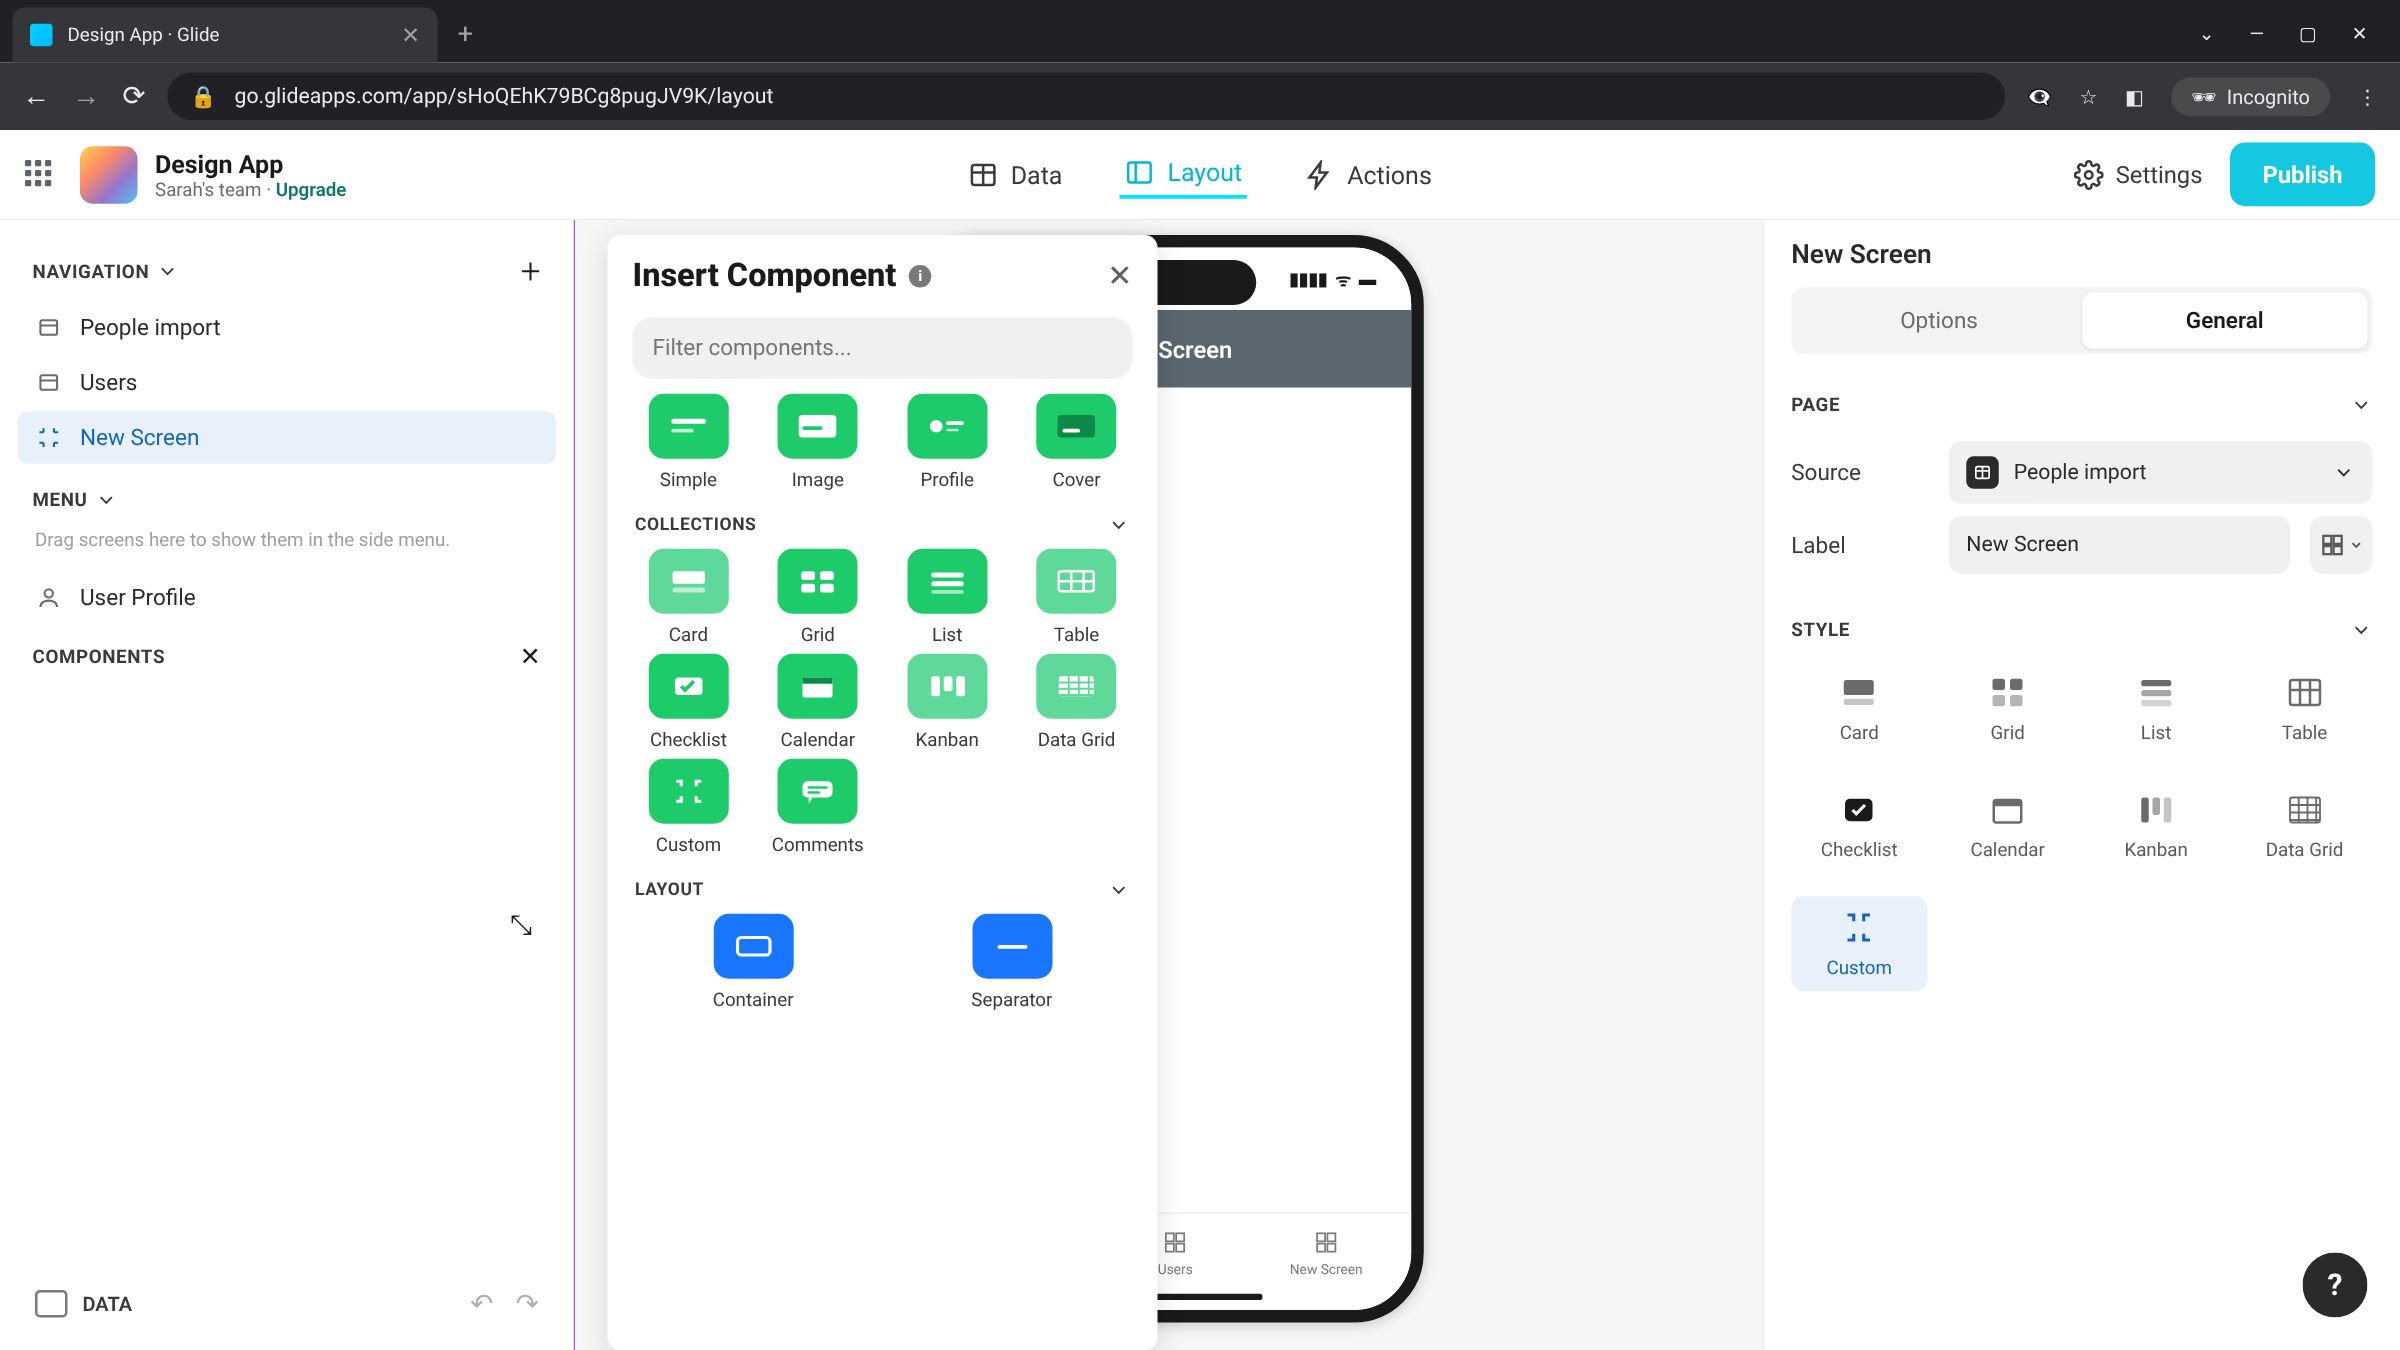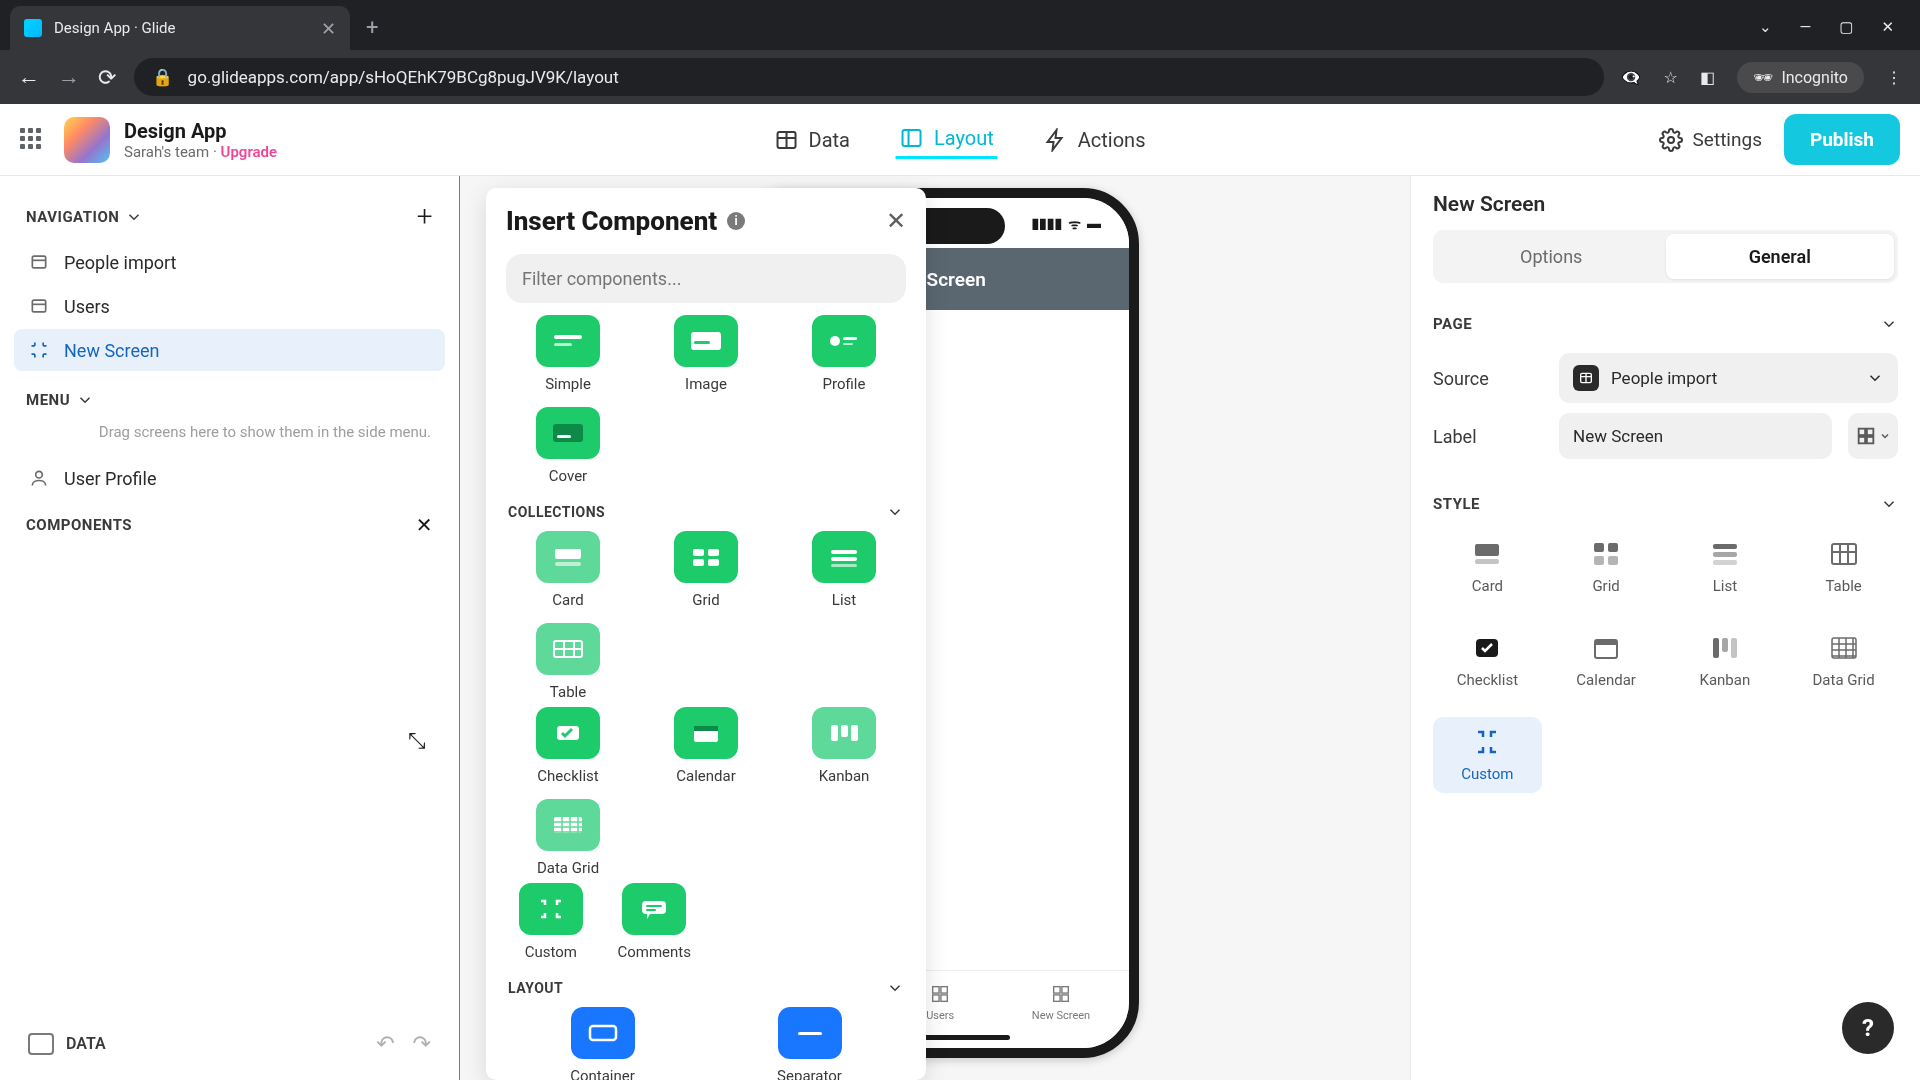--- a/index.html
+++ b/index.html
@@ -22,54 +22,54 @@
 .addr-icons { display:flex; gap:22px; align-items:center; color:#e8eaed; }
 .incognito-pill { background:#4a4a4d; border-radius:20px; padding:6px 16px; display:flex; align-items:center; gap:8px; font-size:16px; }
 
 
 .app-header { height:72px; border-bottom:1px solid #eaeaea; display:flex; align-items:center; padding:0 20px; }
 .apps-grid { width:24px; height:24px; display:grid; grid-template-columns:repeat(3,5px); grid-template-rows:repeat(3,5px); gap:3px; margin-right:20px; cursor:pointer;}
 .apps-grid i { background:#5f6368; width:5px; height:5px; border-radius:1px; }
 .app-logo { width:46px; height:46px; border-radius:10px; background:linear-gradient(135deg,#ffd54f,#ff8a65,#9575cd,#4fc3f7); margin-right:14px;}
 .app-title { font-size:20px; font-weight:700; color:#1a1a1a;}
 .app-sub { font-size:15px; color:#6b6b6b; }
-.app-sub .upgrade { color:#ec4899; font-weight:600;}
+.app-sub .upgrade { color:#0f766e; font-weight:600;}
 .header-center { position:absolute; left:50%; transform:translateX(-50%); display:flex; gap:42px; }
 .hc-item { display:flex; align-items:center; gap:10px; font-size:20px; color:#3a3a3a; cursor:pointer; padding:6px 4px;}
 .hc-item svg { width:24px; height:24px; }
 .hc-item.active { color:#00b8d4; border-bottom:3px solid #00e5ff; }
 .header-right { margin-left:auto; display:flex; align-items:center; gap:22px; }
 .settings-link { display:flex; align-items:center; gap:10px; font-size:19px; color:#3a3a3a; cursor:pointer;}
 .publish-btn { background:#14c8e0; color:#fff; border:none; border-radius:12px; padding:14px 26px; font-size:19px; font-weight:700; cursor:pointer;}
 
 
 .main { display:flex; height:calc(1080px - 50px - 54px - 72px); position:relative; }
 .sidebar { width:460px; border-right:1px solid #8b5cf6; padding:18px 14px; position:relative; }
 .side-section-h { display:flex; align-items:center; font-size:15px; font-weight:700; letter-spacing:.5px; color:#3a3a3a; padding:6px 12px;}
 .side-section-h svg {margin-left:6px;}
 .side-add { margin-left:auto; font-size:28px; color:#1a1a1a; cursor:pointer; font-weight:300;}
 .side-item { display:flex; align-items:center; gap:14px; padding:10px 14px; border-radius:8px; font-size:18px; color:#2a2a2a; cursor:pointer; margin:2px 0;}
 .side-item.active { background:#e8f1fb; color:#1565c0; }
 .side-item .ic { width:22px; height:22px; display:flex; align-items:center; justify-content:center; color:#6b6b6b; }
 .side-item.active .ic { color:#1565c0; }
-.side-hint { font-size:15px; color:#9e9e9e; padding:8px 14px 14px;text-align:right; }
+.side-hint { font-size:15px; color:#9e9e9e; padding:8px 14px 14px; }
 .data-footer { position:absolute; bottom:14px; left:14px; right:14px; display:flex; align-items:center; gap:14px; padding:10px 14px;}
 .data-chip { display:flex; align-items:center; gap:12px; font-size:16px; font-weight:600; color:#3a3a3a;}
 .data-chip .box { width:26px; height:22px; border:2px solid #7a7a7a; border-radius:4px; position:relative;}
 .undo-redo { margin-left:auto; display:flex; gap:18px; color:#b0b0b0; font-size:22px;}
 
 
 .popover { position:absolute; left:486px; top:12px; width:440px; background:#fff; border-radius:10px; box-shadow:0 6px 24px rgba(0,0,0,.12); padding:18px 20px; height: calc(100% - 12px); overflow:hidden; z-index:5;}
 .popover-h { display:flex; align-items:center; gap:10px;}
 .popover-h h2 { font-size:26px; font-weight:800; color:#1a1a1a; }
 .info-dot { width:18px; height:18px; border-radius:50%; background:#7a7a7a; color:#fff; font-size:12px; font-weight:700; display:flex; align-items:center; justify-content:center;}
 .popover-close { margin-left:auto; font-size:24px; color:#5f5f5f; cursor:pointer; background:none; border:none;}
 .filter-input { width:100%; background:#f0f0f0; border:none; border-radius:16px; padding:14px 16px; font-size:18px; color:#7a7a7a; margin:18px 0 12px;}
 .cat-h { display:flex; align-items:center; justify-content:space-between; font-size:14px; font-weight:700; letter-spacing:.5px; color:#3a3a3a; padding:12px 2px 10px; cursor:pointer;}
-.tile-row { display:grid; grid-template-columns:repeat(3, 1fr); gap:14px 14px; margin-bottom:6px;}
+.tile-row { display:grid; grid-template-columns:repeat(4, 1fr); gap:14px 14px; margin-bottom:6px;}
 .tile { display:flex; flex-direction:column; align-items:center; gap:8px; cursor:pointer;}
 .tile .thumb { width:64px; height:52px; border-radius:12px; display:flex; align-items:center; justify-content:center;}
 .tile .lbl { font-size:15px; color:#3a3a3a; }
 .thumb.green { background:#1ecb6b; }
 .thumb.green-soft { background:#5fd999; }
 .thumb.blue { background:#1976ff; }
 .thumb svg { width:36px; height:28px; }
 
 
 .phone-wrap { flex:1; display:flex; justify-content:center; align-items:flex-start; padding-top:12px; background:#f6f6f6; }

